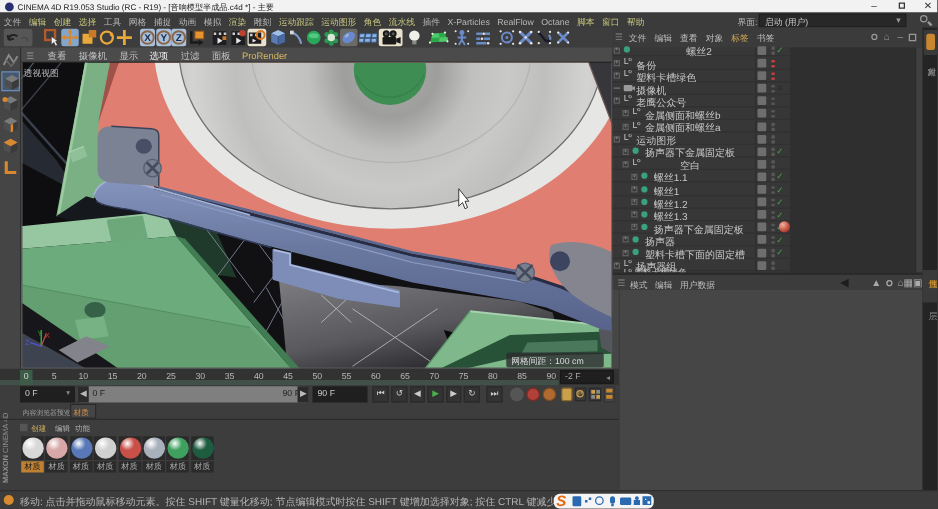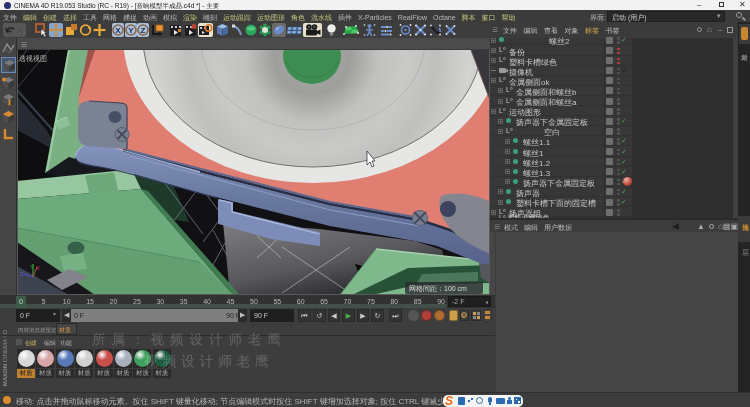--- a/index.html
+++ b/index.html
@@ -277,20 +277,21 @@
           <polygon points="13,5 7.5,8 7.5,14 13,11" fill="#3a3a3a"></polygon>
           <polygon points="7.5,2 13,5 7.5,8 2,5" fill="#d8882e"></polygon>
         </svg></div>
       <div class="abs" style="left:1px;top:126px;width:15px;height:16px;"><svg width="15" height="16">
           <path d="M4,3 L4,12 L12,12" stroke="#d8882e" stroke-width="2.5" fill="none"></path>
         </svg></div>
     </div>
 
 <div class="abs" style="left:17px;top:38px;width:473px;height:12px;background:#4b4b4b;border-bottom:1px solid #3a3a3a;"></div>
 <div class="abs t" style="left:21px;top:41px;font-size:7px;color:#999;">☰</div>
+<div class="abs t" style="left:38px;top:40px;font-size:7.5px;color:#c2c2c2;">查看<span style="margin-left:10px">摄像机</span><span style="margin-left:10px">显示</span><span style="margin-left:9px;color:#ededed">选项</span><span style="margin-left:10px">过滤</span><span style="margin-left:10px">面板</span><span style="margin-left:9px;color:#d6b85e">ProRender</span></div>
 
 <div class="abs" style="left:17px;top:50px;width:473px;height:245px;background:#101012;">
 <svg width="473" height="245" viewBox="0 0 473 245">
 <defs>
 <clipPath id="boardclip">
             <polygon points="78,0 454,0 473,50 473,199 403,171 313,155 105,101 58,88 50,60"></polygon>
           </clipPath>
 <radialGradient id="cone" gradientUnits="userSpaceOnUse" cx="295" cy="6" r="172">
   <stop offset="0" stop-color="#9b9b99"></stop>
   <stop offset="0.13" stop-color="#a4a4a2"></stop>
@@ -468,21 +469,21 @@
       <div class="abs" style="left:499px;top:68.19999999999999px;width:7px;height:5px;background:#9a9a9a;border-radius:1px;"></div>
       <div class="abs" style="left:505px;top:68.69999999999999px;width:3px;height:4px;background:#9a9a9a;clip-path:polygon(0 50%,100% 0,100% 100%);"></div>
       <div class="abs t" style="left:509px;top:66.69999999999999px;font-size:8px;color:#c8c8c8;">摄像机</div>
       <div class="abs" style="left:606px;top:67.19999999999999px;width:7px;height:7px;background:#6e6e6e;border-radius:1px;"></div>
       <div class="abs" style="left:617px;top:67.69999999999999px;width:2.5px;height:2.5px;border-radius:50%;background:#565656;"></div>
       <div class="abs" style="left:617px;top:71.69999999999999px;width:2.5px;height:2.5px;border-radius:50%;background:#565656;"></div>
       <div class="abs t" style="left:621px;top:66.69999999999999px;font-size:7px;color:#2a2a2a;">✕</div>
       <div class="abs" style="left:490px;top:75.8px;width:142px;height:10.1px;border-bottom:1px solid #313131;"></div>
       <div class="abs" style="left:491px;top:78.3px;width:5px;height:5px;border:1px solid #5f5f5f;font-size:5px;color:#999;line-height:3.5px;text-align:center;">+</div>
       <div class="abs t" style="left:499px;top:76.3px;font-size:7px;color:#c8c8c8;">Lº</div>
-      <div class="abs t" style="left:509px;top:76.8px;font-size:8px;color:#c8c8c8;">金属侧面ok</div>
+      <div class="abs t" style="left:509px;top:76.8px;font-size:8px;color:#c8c8c8;">老鹰公众号</div>
       <div class="abs" style="left:606px;top:77.3px;width:7px;height:7px;background:#6e6e6e;border-radius:1px;"></div>
       <div class="abs" style="left:617px;top:77.8px;width:2.5px;height:2.5px;border-radius:50%;background:#565656;"></div>
       <div class="abs" style="left:617px;top:81.8px;width:2.5px;height:2.5px;border-radius:50%;background:#565656;"></div>
       <div class="abs" style="left:490px;top:85.9px;width:142px;height:10.1px;border-bottom:1px solid #313131;"></div>
       <div class="abs" style="left:498px;top:88.4px;width:5px;height:5px;border:1px solid #5f5f5f;font-size:5px;color:#999;line-height:3.5px;text-align:center;">+</div>
       <div class="abs t" style="left:506px;top:86.4px;font-size:7px;color:#c8c8c8;">Lº</div>
       <div class="abs t" style="left:516px;top:86.9px;font-size:8px;color:#c8c8c8;">金属侧面和螺丝b</div>
       <div class="abs" style="left:606px;top:87.4px;width:7px;height:7px;background:#6e6e6e;border-radius:1px;"></div>
       <div class="abs" style="left:617px;top:87.9px;width:2.5px;height:2.5px;border-radius:50%;background:#565656;"></div>
       <div class="abs" style="left:617px;top:91.9px;width:2.5px;height:2.5px;border-radius:50%;background:#565656;"></div>
@@ -716,22 +717,20 @@
       <div class="abs" style="left:115px;top:350px;width:17px;height:17px;border-radius:50%;background:radial-gradient(circle at 35% 28%, #ffffff 0%, #a8b0bc 34%, #a8b0bc 74%, rgba(10,10,10,0.5) 100%);"></div>
       <div class="abs t" style="left:114px;top:369px;width:18px;height:9px;font-size:6.5px;text-align:center;background:#2b2b2b;color:#a8a8a8">材质</div>
       <div class="abs" style="left:133.39999999999998px;top:349px;width:18px;height:19px;background:#2a2a2a;"></div>
       <div class="abs" style="left:134.39999999999998px;top:350px;width:17px;height:17px;border-radius:50%;background:radial-gradient(circle at 35% 28%, #ffffff 0%, #40a060 34%, #40a060 74%, rgba(10,10,10,0.5) 100%);"></div>
       <div class="abs t" style="left:133.39999999999998px;top:369px;width:18px;height:9px;font-size:6.5px;text-align:center;background:#2b2b2b;color:#a8a8a8">材质</div>
       <div class="abs" style="left:152.79999999999998px;top:349px;width:18px;height:19px;background:#2a2a2a;"></div>
       <div class="abs" style="left:153.79999999999998px;top:350px;width:17px;height:17px;border-radius:50%;background:radial-gradient(circle at 35% 28%, #ffffff 0%, #1e5c40 34%, #1e5c40 74%, rgba(10,10,10,0.5) 100%);"></div>
       <div class="abs t" style="left:152.79999999999998px;top:369px;width:18px;height:9px;font-size:6.5px;text-align:center;background:#2b2b2b;color:#a8a8a8">材质</div>
     </div>
 
-<div class="abs t" style="left:92px;top:331px;font-size:13.5px;letter-spacing:6px;color:rgba(255,255,255,0.20);">所属：视频设计师老鹰</div>
-<div class="abs t" style="left:144px;top:353px;font-size:14px;letter-spacing:4.5px;color:rgba(255,255,255,0.20);">视频设计师老鹰</div>
 
 <div class="abs" style="left:0;top:392px;width:750px;height:15px;background:#3c3c3c;border-top:1px solid #2e2e2e;"></div>
 <div class="abs" style="left:3px;top:396px;width:8px;height:8px;border-radius:50%;background:#d88a2e;"></div>
 <div class="abs t" style="left:16px;top:395.5px;font-size:8px;color:#b4b4b4;">移动: 点击并拖动鼠标移动元素。按住 SHIFT 键量化移动; 节点编辑模式时按住 SHIFT 键增加选择对象; 按住 CTRL 键减少选择对象。</div>
 <div class="abs" style="left:443px;top:395px;width:80px;height:12px;background:#f5f5f5;border-radius:5px;"></div>
 <div class="abs t" style="left:445px;top:393.5px;font-size:12px;font-weight:bold;color:#e86a10;font-style:italic;">S</div>
 <div id="sogou">
       <div class="abs" style="left:458px;top:397px;width:7px;height:8px;background:#2a6ab0;border-radius:1px;"></div>
       <div class="abs" style="left:468px;top:400px;width:2px;height:2px;background:#2a6ab0;"></div>
       <div class="abs" style="left:471px;top:398px;width:2px;height:2px;background:#2a6ab0;"></div>

